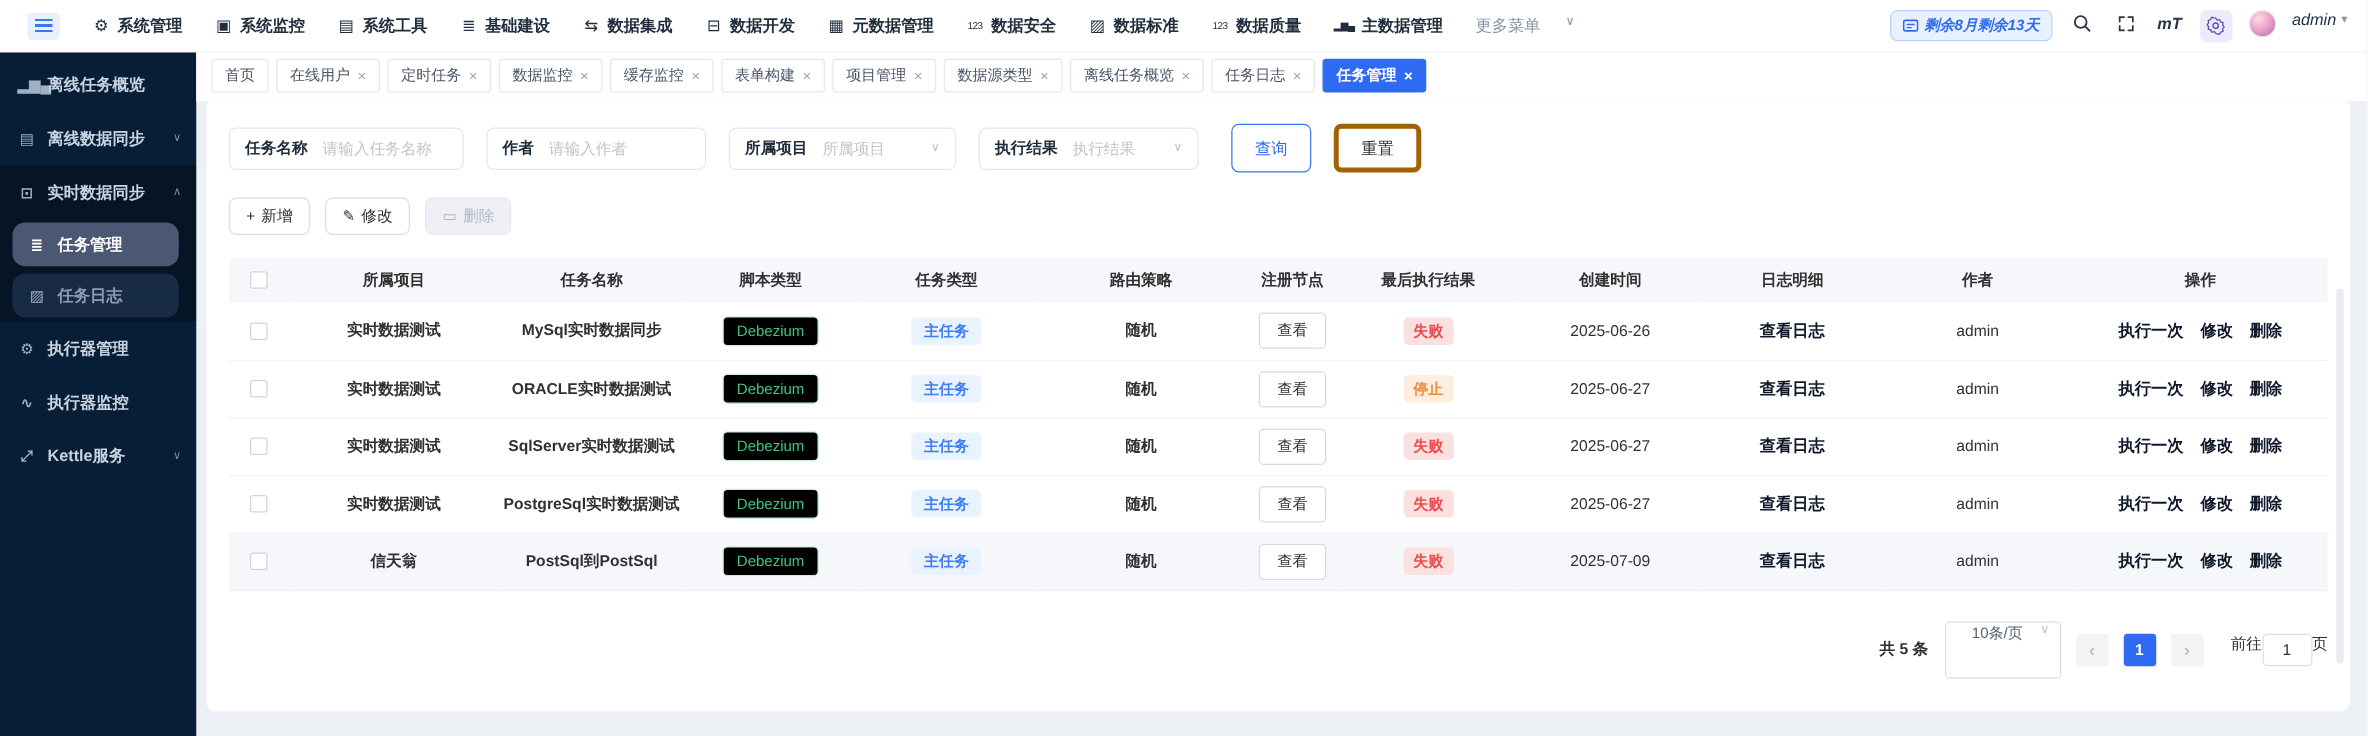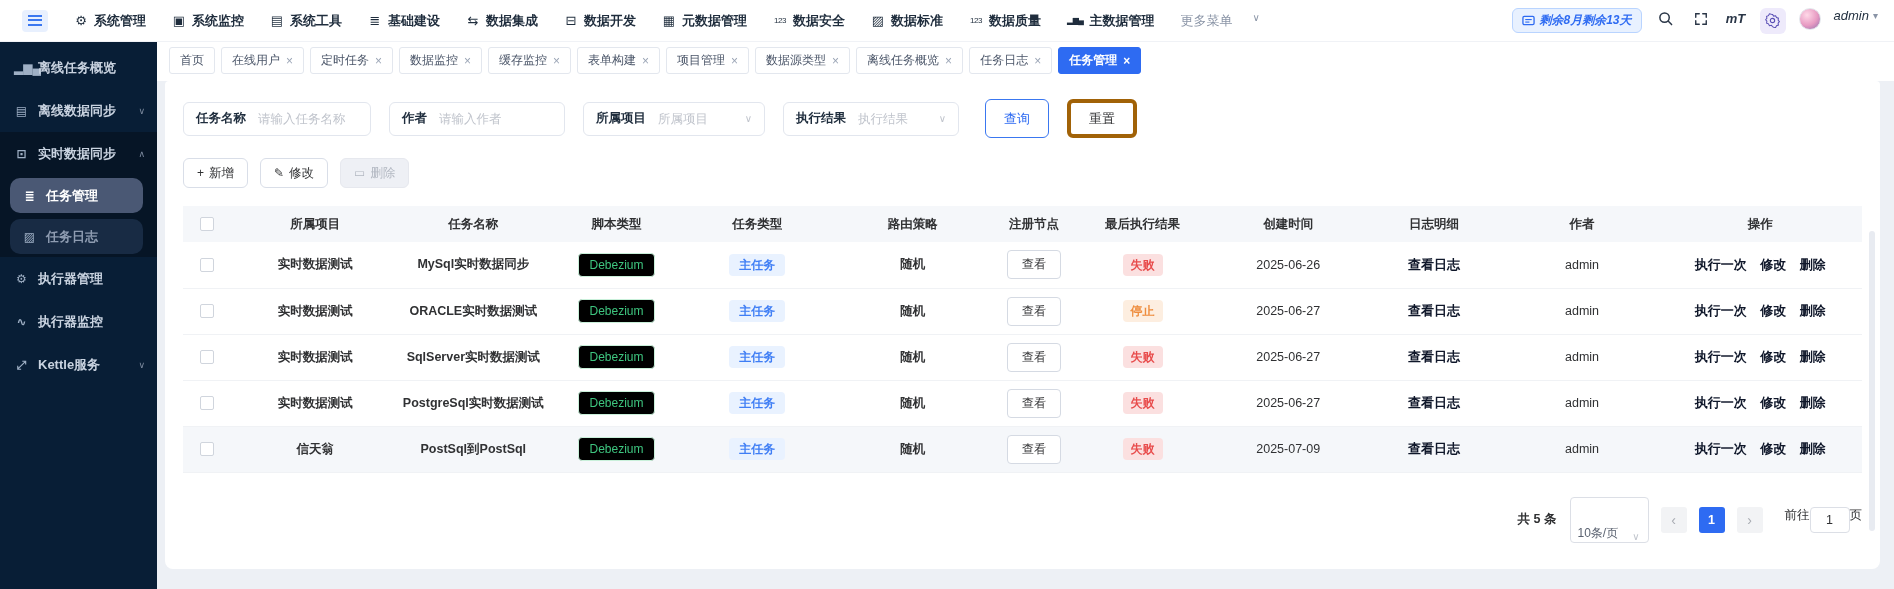--- a/index.html
+++ b/index.html
@@ -92,21 +92,21 @@
   .result[data-result="fail"] { background:#fbe0e0; color:#e84c4c; }
   .result[data-result="stop"] { background:#fdeee0; color:#ee8d3e; }
   .mini-btn { border:1px solid #d5dae3; background:#fff; border-radius:4px; padding:5px 14px; font-size:12px; color:#303133; cursor:pointer; font-family:inherit; }
   .link { color:#0f172a; font-size:13px; cursor:pointer; text-decoration:none; }
   .log-link { font-weight:600; }
   .actions .link { font-weight:700; margin:0 5px; }
 
   
   .pagination { display:flex; align-items:center; justify-content:flex-end; gap:12px; margin-top:24px; font-size:12.5px; color:#303133; }
   .pg-total { margin-right:2px;font-weight:bold; }
-  .pg-size { display:flex; align-items:flex-end; gap:8px; border:1px solid #dcdfe6; border-radius:4px; height:46px; padding:0 8px 0 6px; font-size:12px; color:#5a6270; cursor:pointer; }
+  .pg-size { display:flex; align-items:flex-start; gap:8px; border:1px solid #dcdfe6; border-radius:4px; height:46px; padding:0 8px 0 20px; font-size:12px; color:#5a6270; cursor:pointer; }
   .pg-nav { width:26px; height:26px; border-radius:3px; background:#f2f3f5; color:#a8abb2; display:flex; align-items:center; justify-content:center; font-size:14px; cursor:pointer; border:none; }
   .pg-page { width:26px; height:26px; border-radius:3px; background:#2e6bf2; color:#fff; display:flex; align-items:center; justify-content:center; font-size:12.5px; font-weight:700; cursor:pointer; }
   .pg-goto { display:flex; align-items:flex-start; gap:0; margin-left:10px; }
   .pg-goto input { width:40px; height:26px; border:1px solid #dcdfe6; border-radius:4px; text-align:center; font-size:12.5px; color:#303133; outline:none; font-family:inherit; }
 
   svg { display:block; }
 </style>
 </head>
 <body>
 

